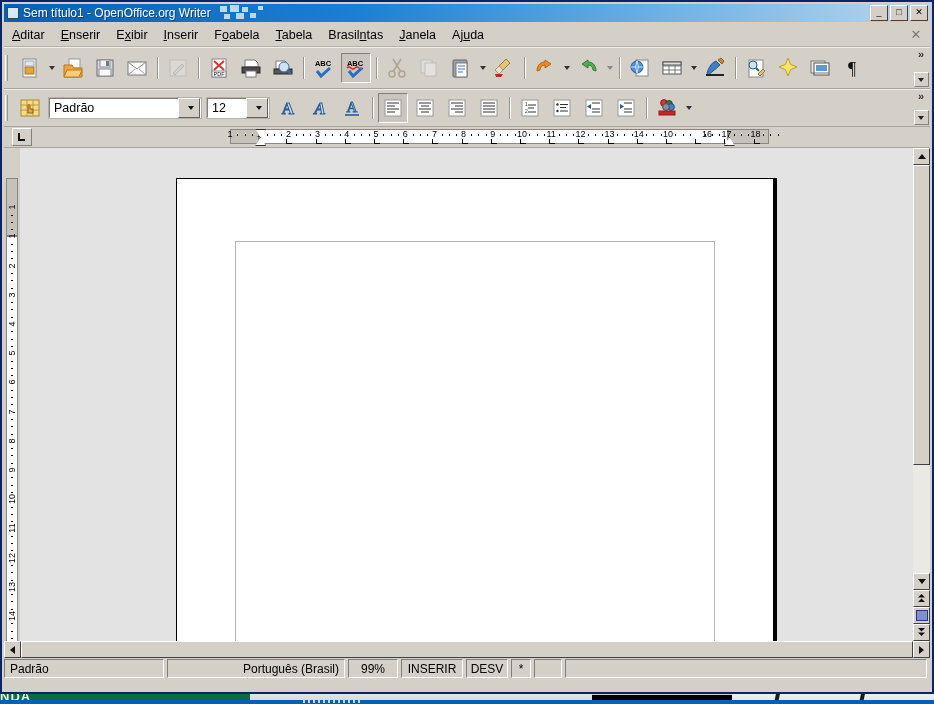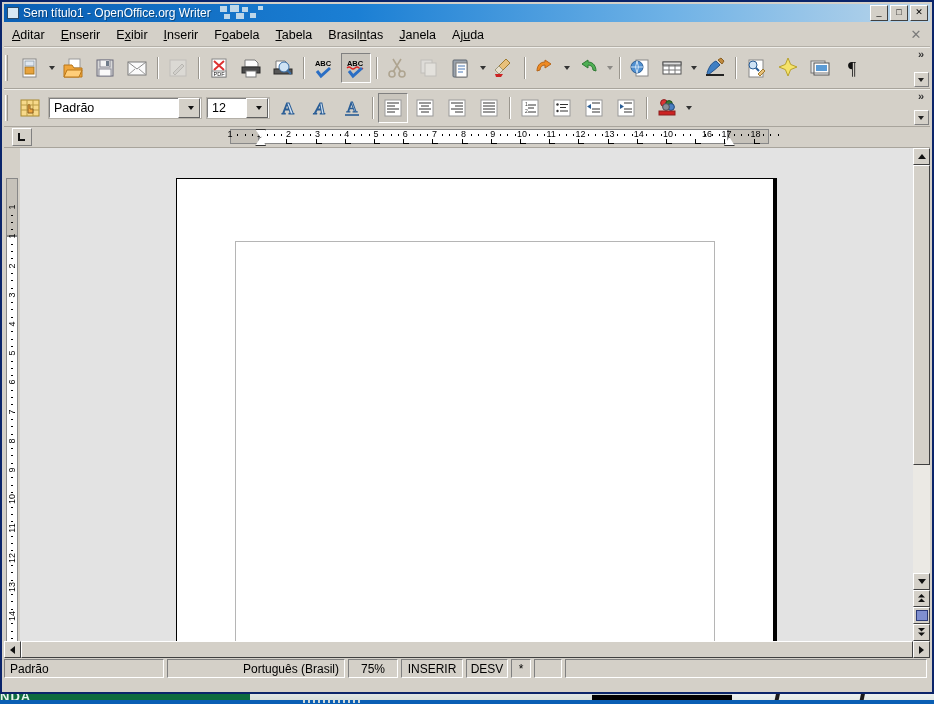--- a/index.html
+++ b/index.html
@@ -742,21 +742,21 @@
     <div class="sb-btn ar-l"></div>
     <div class="hsb-track">
       <div class="hsb-thumb"></div>
     </div>
     <div class="sb-btn ar-r"></div>
   </div>
 
   <div id="statusbar">
     <div class="st" style="width:160px">Padrão</div>
     <div class="st r" style="width:178px">Português (Brasil)</div>
-    <div class="st c" style="width:50px">75%</div>
+    <div class="st c" style="width:50px">99%</div>
     <div class="st c" style="width:62px">INSERIR</div>
     <div class="st c" style="width:42px">DESV</div>
     <div class="st c" style="width:20px">*</div>
     <div class="st" style="width:28px"></div>
     <div class="st" style="flex:1"></div>
   </div>
 </div>
 
 <div class="blue-edge"></div>
 <div class="blue-edge2"></div>

